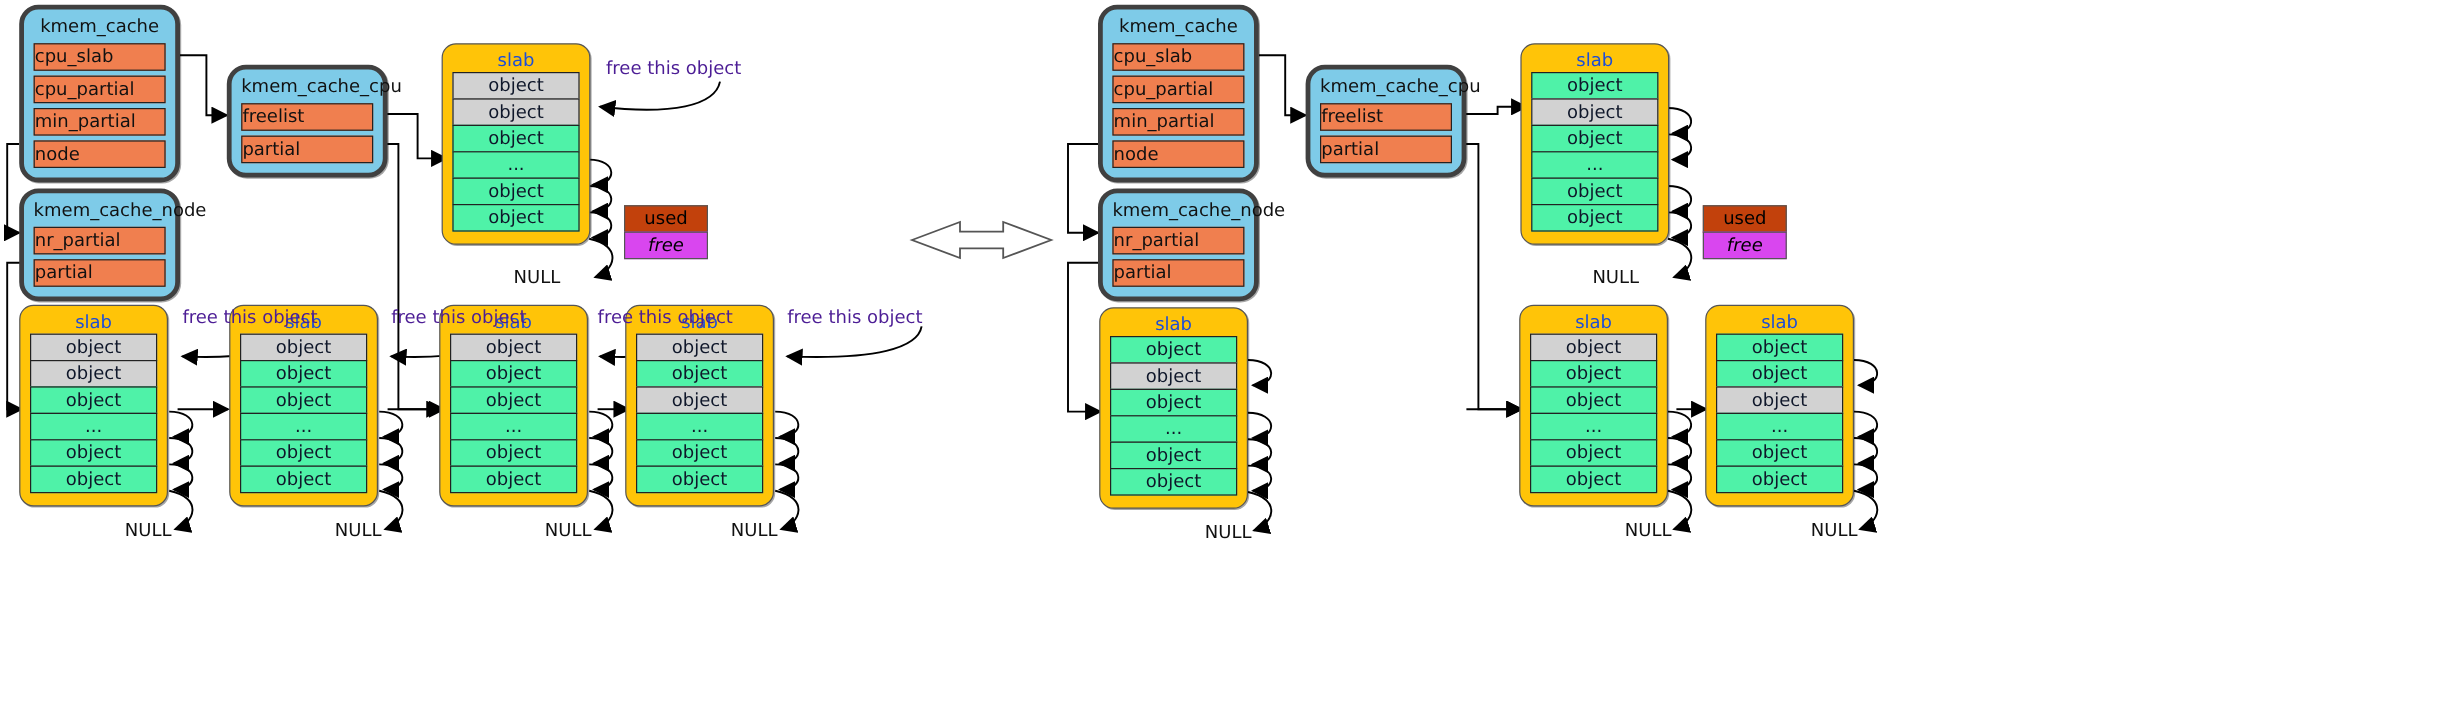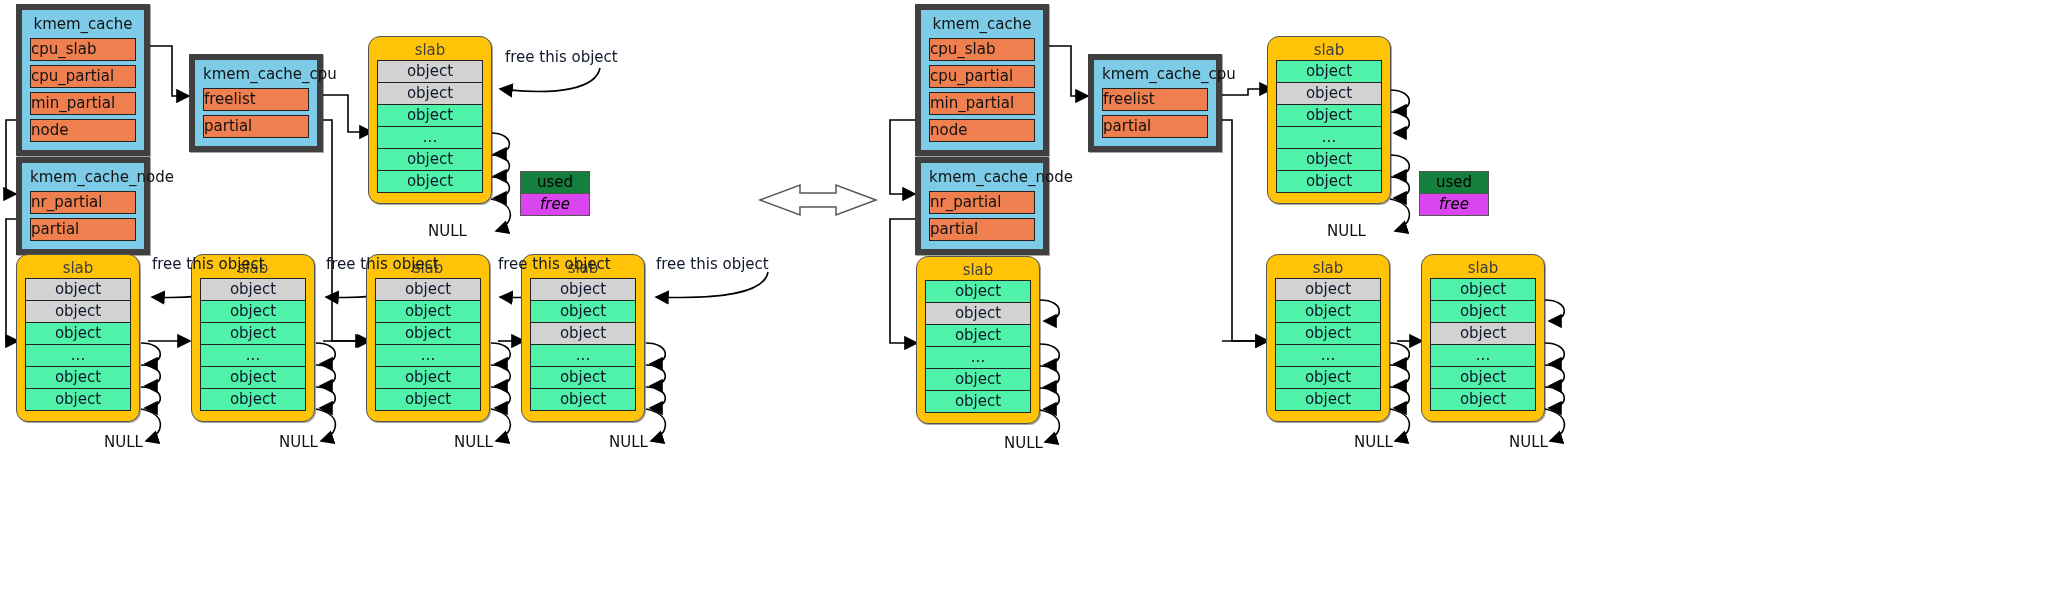--- a/index.html
+++ b/index.html
@@ -1,42 +1,42 @@
 <!DOCTYPE html>
 <html><head>
 <meta charset="utf-8">
 <style>
   html,body{margin:0;padding:0;background:#fff;}
   body{width:2052px;height:603px;position:relative;font-family:"DejaVu Sans","Liberation Sans",sans-serif;overflow:hidden;}
   #stage{position:relative;width:2052px;height:603px;}
   .node{position:absolute;box-sizing:border-box;}
 
   
-  .struct{background:#7ecbe8;border:6px solid #404040;border-radius:0;padding:4px 8px 8px 8px;
+  .struct{background:#7ecbe8;border:4px solid #404040;border-radius:16px;padding:4px 8px 8px 8px;
           box-shadow:1px 1px 0 rgba(0,0,0,.35);}
   .struct .title{text-align:center;font-size:15px;color:#111;line-height:20px;white-space:nowrap;}
   .field{background:#f07f4f;border:1px solid #222;margin-top:4px;height:21px;line-height:20px;
          text-align:left;font-size:15px;color:#111;}
 
   
   .slab{background:#ffc408;border:1px solid #555;border-radius:12px;padding:2px 8px 10px 8px;
         box-shadow:1px 1px 0 rgba(0,0,0,.35);}
-  .slab .title{text-align:center;font-size:15px;color:#404040;line-height:22px;}
+  .slab .title{text-align:center;font-size:15px;color:#1d4ed8;line-height:22px;}
   .obj{border:1px solid #222;height:21px;line-height:20px;text-align:center;font-size:15px;color:#0f172a;
        margin-top:-1px;}
   .obj.used{background:#d2d2d2;}
   .obj.free{background:#4ff2a8;}
 
   
   .legend{position:absolute;}
   .legend .lrow{border:1px solid #555;height:21px;line-height:20px;text-align:center;font-size:15px;width:68px;margin-top:-1px;}
-  .legend .lrow.used{background:#15803d;}
+  .legend .lrow.used{background:#c2410c;}
   .legend .lrow.free{background:#d946ef;font-style:italic;}
 
-  .note{position:absolute;color:#0f172a;font-size:15px;white-space:nowrap;}
+  .note{position:absolute;color:#4c1d95;font-size:15px;white-space:nowrap;}
   .nulllbl{position:absolute;font-size:15px;color:#111;}
   svg.wires{position:absolute;left:0;top:0;width:2052px;height:603px;pointer-events:none;}
 </style>
 </head>
 <body>
 
 <div id="stage">
 
   <svg class="wires" viewBox="0 0 2052 603">
     <defs>

